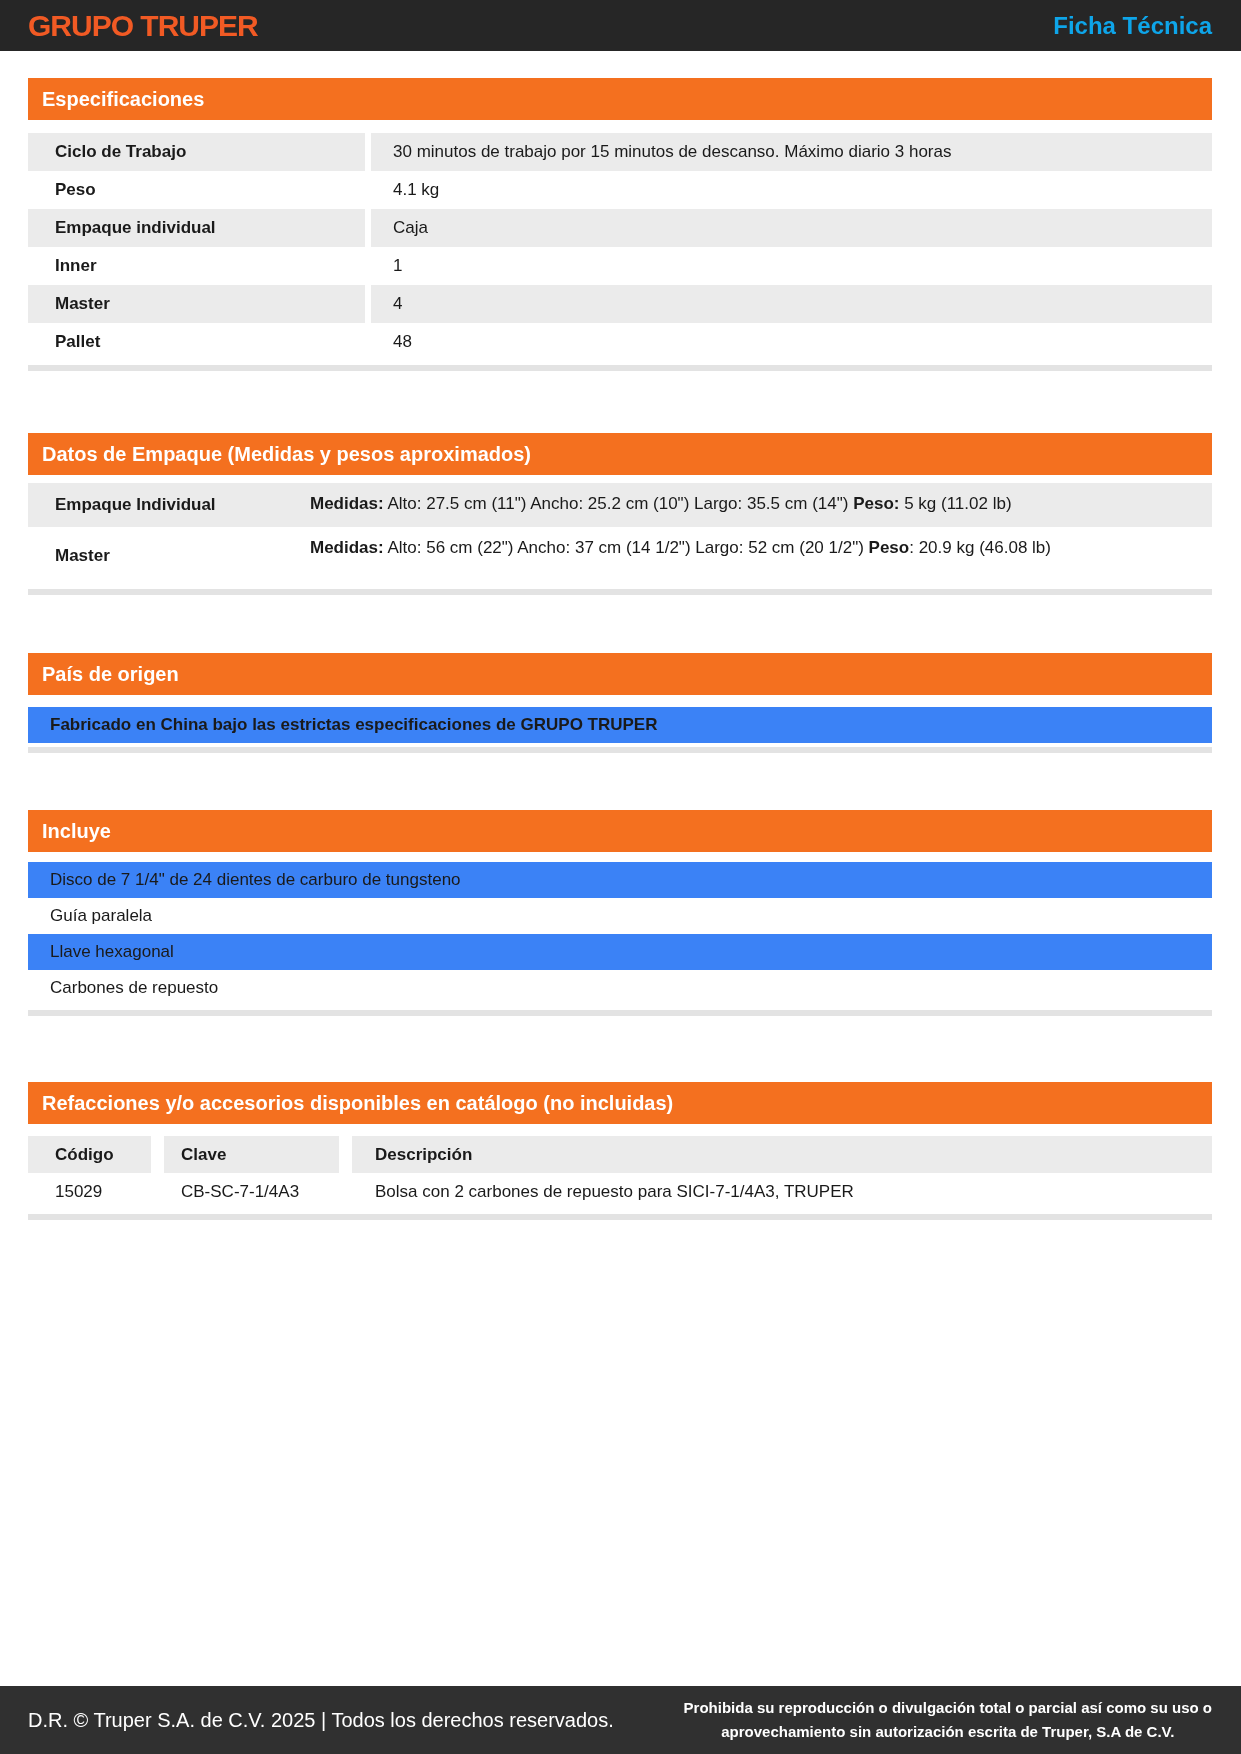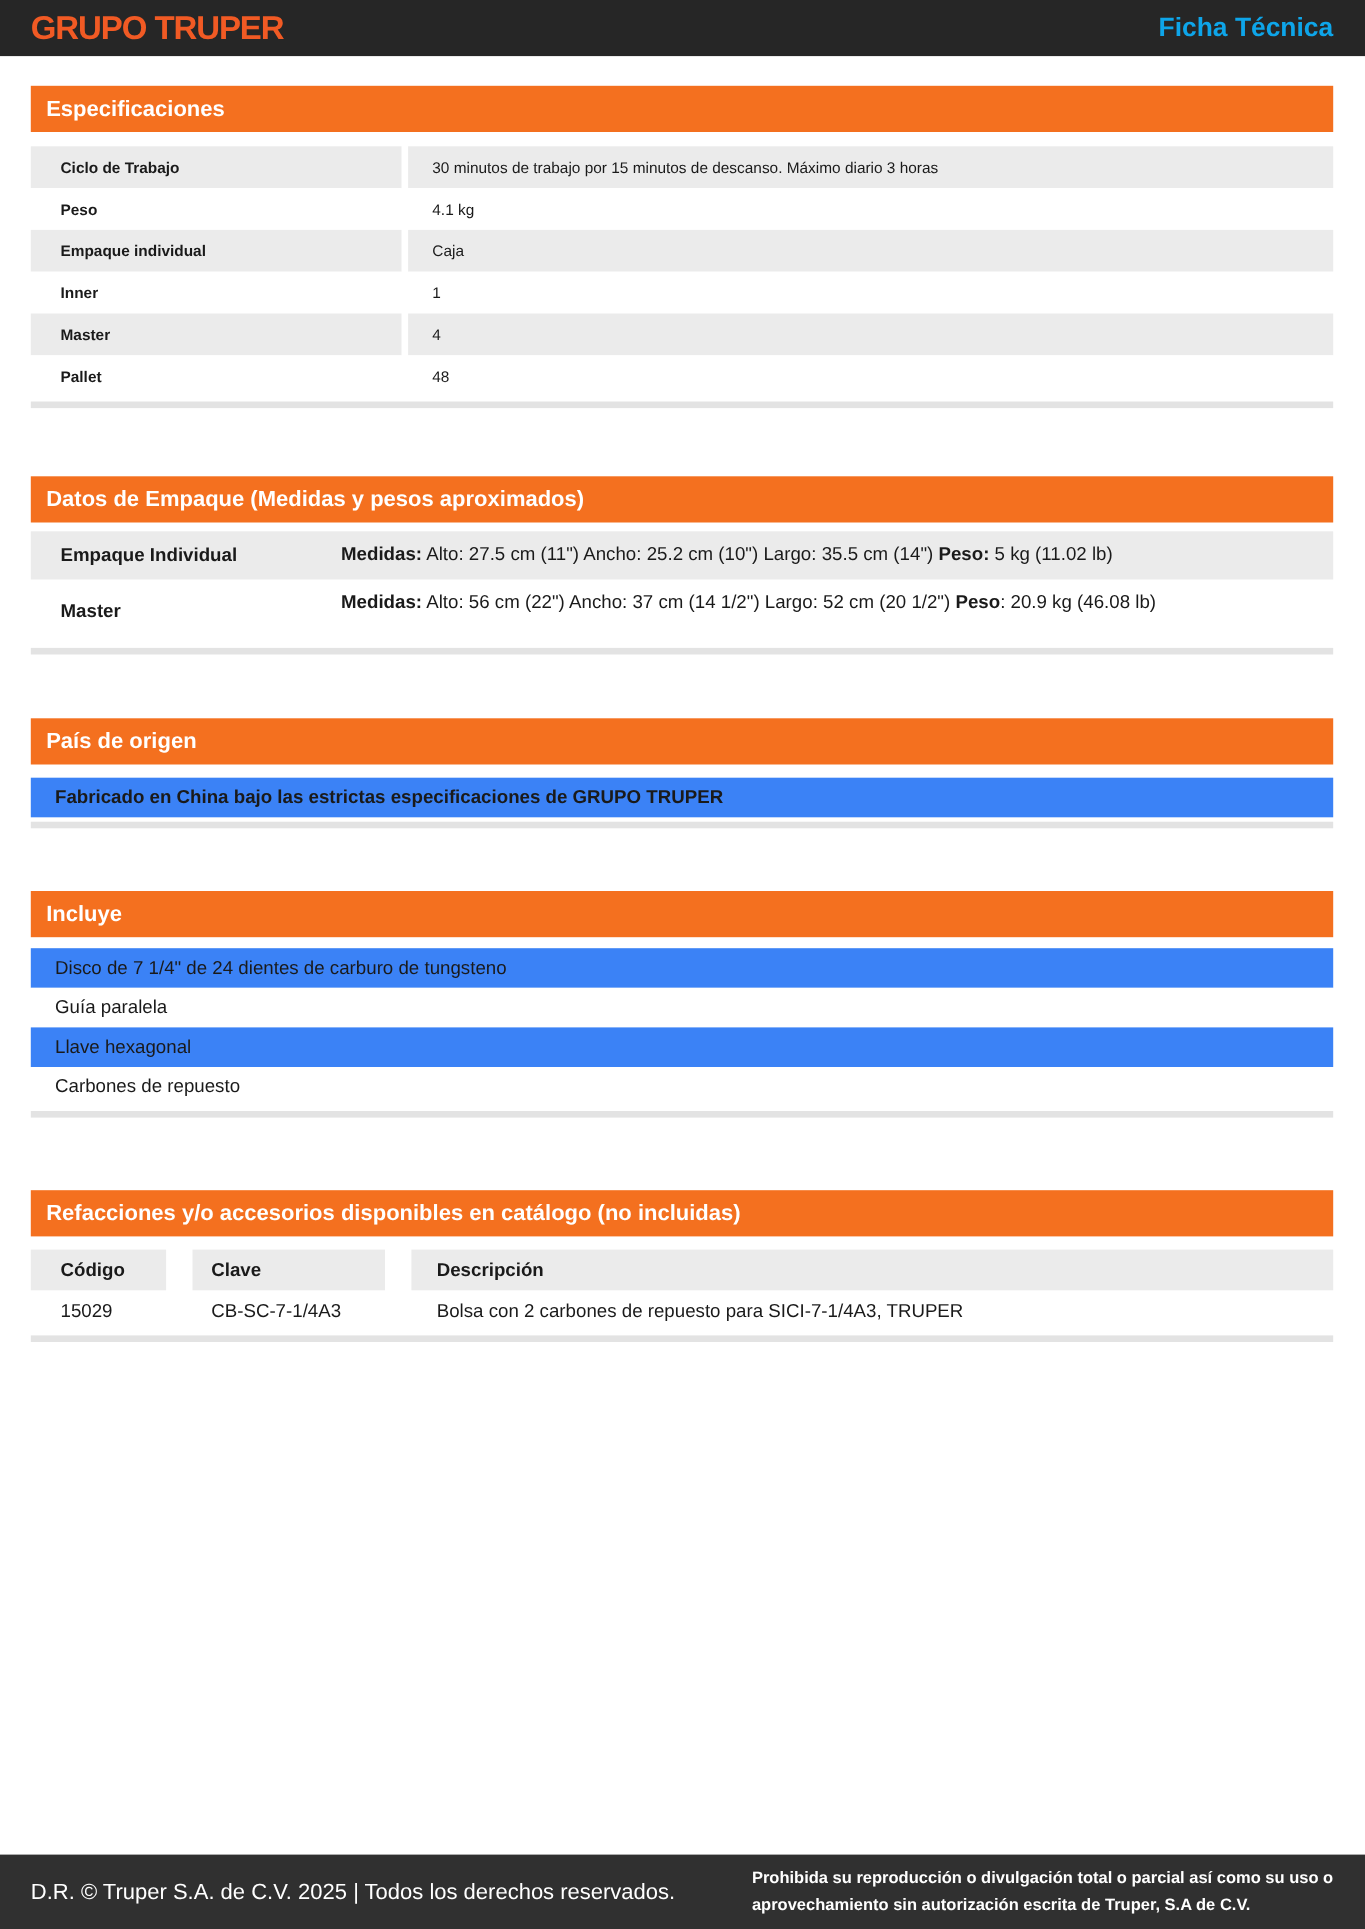--- a/index.html
+++ b/index.html
@@ -16,21 +16,21 @@
   .doc-title{font-weight:bold;font-size:24px;color:#0ea5e9;}
   
   .content{margin:0 29px 0 28px;}
   .sec-bar{
     height:42px;background:#f4701f;color:#ffffff;font-weight:bold;font-size:20px;
     display:flex;align-items:center;padding-left:14px;box-sizing:border-box;
   }
   .strip{height:6px;background:#e3e3e3;margin-top:4px;}
   
   .rows1{margin-top:13px;}
-  .srow{display:flex;gap:6px;height:38px;font-size:14px;}
+  .srow{display:flex;gap:6px;height:38px;font-size:17px;}
   .srow .lbl{
     flex:0 0 337px;box-sizing:border-box;padding-left:27px;font-weight:bold;
     display:flex;align-items:center;
   }
   .srow .val{flex:1;box-sizing:border-box;padding-left:22px;display:flex;align-items:center;}
   .gray .cell{background:#ebebeb;}
   .white .cell{background:#ffffff;}
   
   .rows2{margin-top:8px;}
   .drow{display:flex;font-size:17px;}
@@ -44,41 +44,41 @@
   .b{font-weight:bold;}
   
   .frow{
     height:36px;display:flex;align-items:center;padding-left:22px;font-size:17px;
     box-sizing:border-box;
   }
   .frow.bold{font-weight:bold;}
   .frow.gray{background:#3b82f6;}
   .frow.white{background:#ffffff;}
   
-  .trow{display:flex;gap:24px;height:37px;font-size:17px;}
+  .trow{display:flex;gap:13px;height:37px;font-size:17px;}
   .trow .c1{flex:0 0 123px;box-sizing:border-box;padding-left:27px;display:flex;align-items:center;}
   .trow .c2{flex:0 0 175px;box-sizing:border-box;padding-left:17px;display:flex;align-items:center;text-align:center;}
   .trow .c3{flex:1;box-sizing:border-box;padding-left:23px;display:flex;align-items:center;}
   .trow.hdr{font-weight:bold;}
   
   .mt-s1{margin-top:27px;}
   .mt-s2{margin-top:62px;}
   .mt-s3{margin-top:58px;}
   .mt-s4{margin-top:57px;}
   .mt-s5{margin-top:66px;}
   .rows-mt12{margin-top:12px;}
   .rows-mt10{margin-top:10px;}
   
   .footer{
     position:absolute;left:0;bottom:0;width:1241px;height:68px;background:#303030;
     display:flex;align-items:center;justify-content:space-between;
     padding:0 29px 0 28px;box-sizing:border-box;color:#ffffff;
   }
   .footer-left{font-size:20px;}
-  .footer-right{font-size:15px;font-weight:bold;text-align:left;line-height:24px;}
+  .footer-right{font-size:15px;font-weight:bold;text-align:center;line-height:24px;}
 </style>
 </head>
 <body>
 
 <div class="topbar">
   <div class="logo">GRUPO TRUPER</div>
   <div class="doc-title">Ficha Técnica</div>
 </div>
 
 <div class="content">

